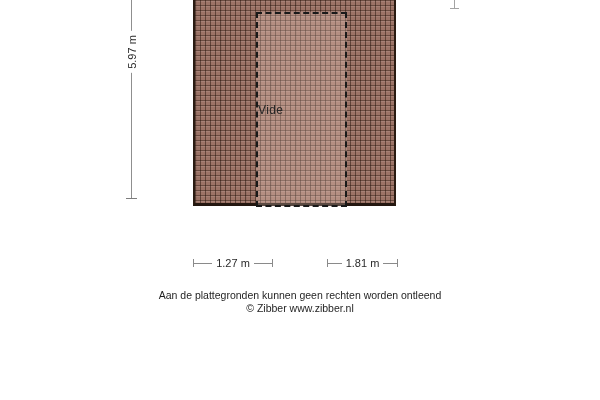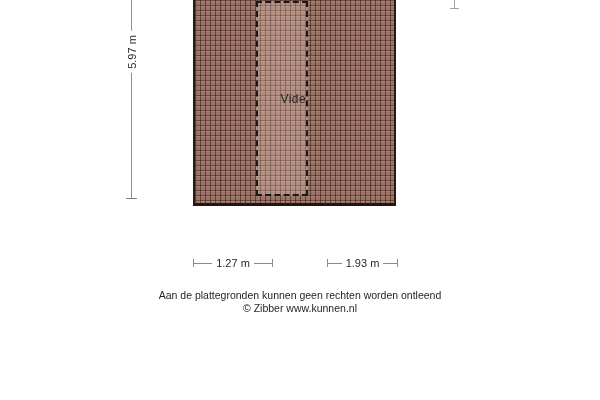--- a/index.html
+++ b/index.html
@@ -31,28 +31,28 @@
       repeating-linear-gradient(to right,
         rgba(0,0,0,0.06) 0 2px, transparent 2px 25px);
     border-left: 2px solid #2a1b12;
     border-right: 2px solid #2a1b12;
     border-bottom: 3px solid #241710;
   }
 
   
   .vide {
     position: absolute;
-    left: 256px; top: 1px;
-    width: 52px; height: 195px;
+    left: 256px; top: 12px;
+    width: 91px; height: 195px;
     box-sizing: border-box;
     border: 2px dashed #191919;
     background: rgba(255, 226, 214, 0.25);
     display: flex;
     align-items: center;
-    justify-content: flex-end;
+    justify-content: flex-start;
   }
   .vide-label {
     font-size: 12px;
     color: #262626;
     letter-spacing: 0.4px;
   }
 
   
   .dimv-line {
     position: absolute;
@@ -158,23 +158,23 @@
     <div class="tick"></div>
     <div class="line"></div>
     <span class="value">1.27 m</span>
     <div class="line"></div>
     <div class="tick"></div>
   </div>
 
   <div class="dimh right">
     <div class="tick"></div>
     <div class="line"></div>
-    <span class="value">1.93 m</span>
+    <span class="value">1.81 m</span>
     <div class="line"></div>
     <div class="tick"></div>
   </div>
 
   <div class="footer">
     <div class="disclaimer">Aan de plattegronden kunnen geen rechten worden ontleend</div>
-    <div class="copyright">© Zibber www.kunnen.nl</div>
+    <div class="copyright">© Zibber www.zibber.nl</div>
   </div>
 
 </div>
 
 </body></html>

